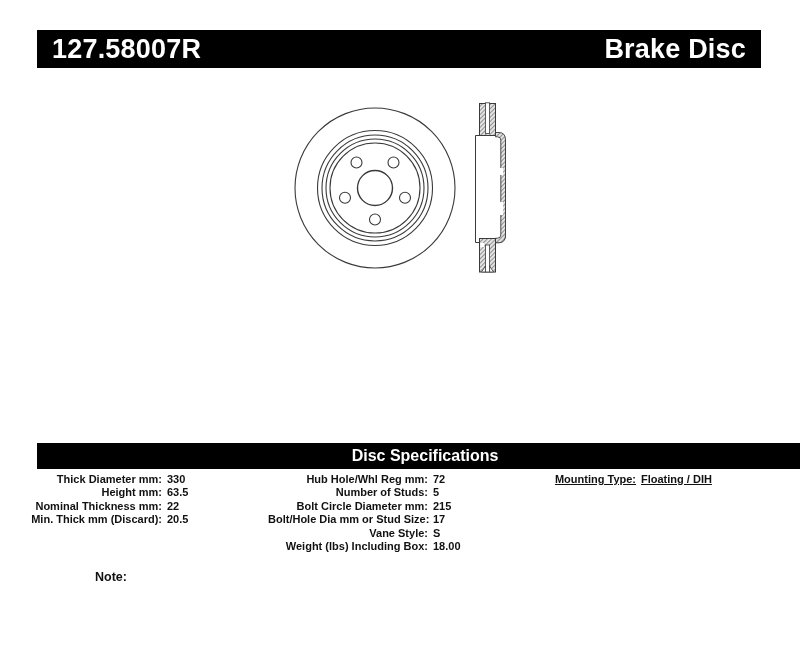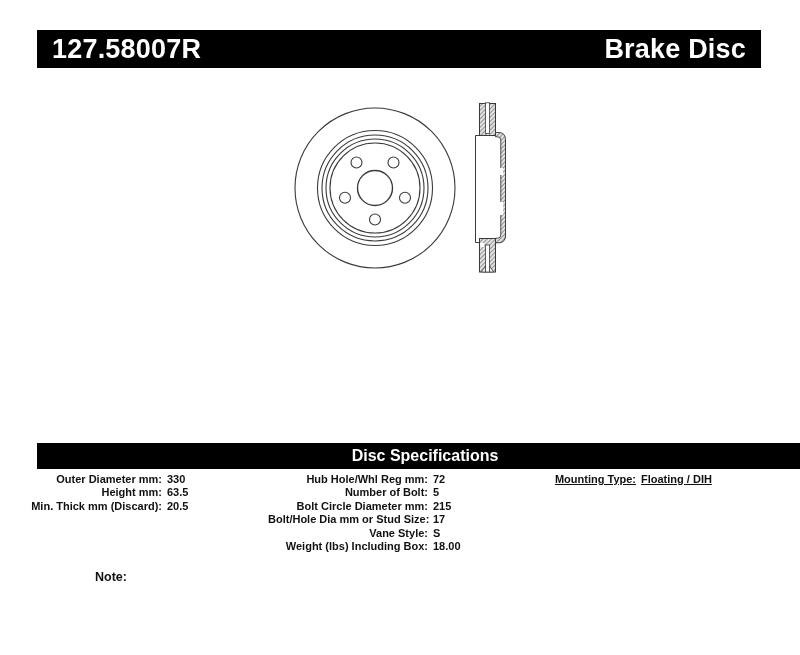--- a/index.html
+++ b/index.html
@@ -85,39 +85,43 @@
       <polygon fill="#ffffff" stroke-width="0.8" points="489.6,266 489.6,272 493.5,272"></polygon>
     </g>
   </svg>
 
   <div class="specbar">
     <span>Disc Specifications</span>
   </div>
 
   <div class="spec-col left">
       <div class="spec-row">
-        <span class="spec-label">Outer Diameter mm:</span>
+        <span class="spec-label">Thick Diameter mm:</span>
         <span class="spec-value">330</span>
       </div>
       <div class="spec-row">
         <span class="spec-label">Height mm:</span>
         <span class="spec-value">63.5</span>
+      </div>
+      <div class="spec-row">
+        <span class="spec-label">Nominal Thickness mm:</span>
+        <span class="spec-value">22</span>
       </div>
       <div class="spec-row">
         <span class="spec-label">Min. Thick mm (Discard):</span>
         <span class="spec-value">20.5</span>
       </div>
     </div>
   <div class="spec-col middle">
       <div class="spec-row">
         <span class="spec-label">Hub Hole/Whl Reg mm:</span>
         <span class="spec-value">72</span>
       </div>
       <div class="spec-row">
-        <span class="spec-label">Number of Bolt:</span>
+        <span class="spec-label">Number of Studs:</span>
         <span class="spec-value">5</span>
       </div>
       <div class="spec-row">
         <span class="spec-label">Bolt Circle Diameter mm:</span>
         <span class="spec-value">215</span>
       </div>
       <div class="spec-row">
         <span class="spec-label">Bolt/Hole Dia mm or Stud Size:</span>
         <span class="spec-value">17</span>
       </div>

